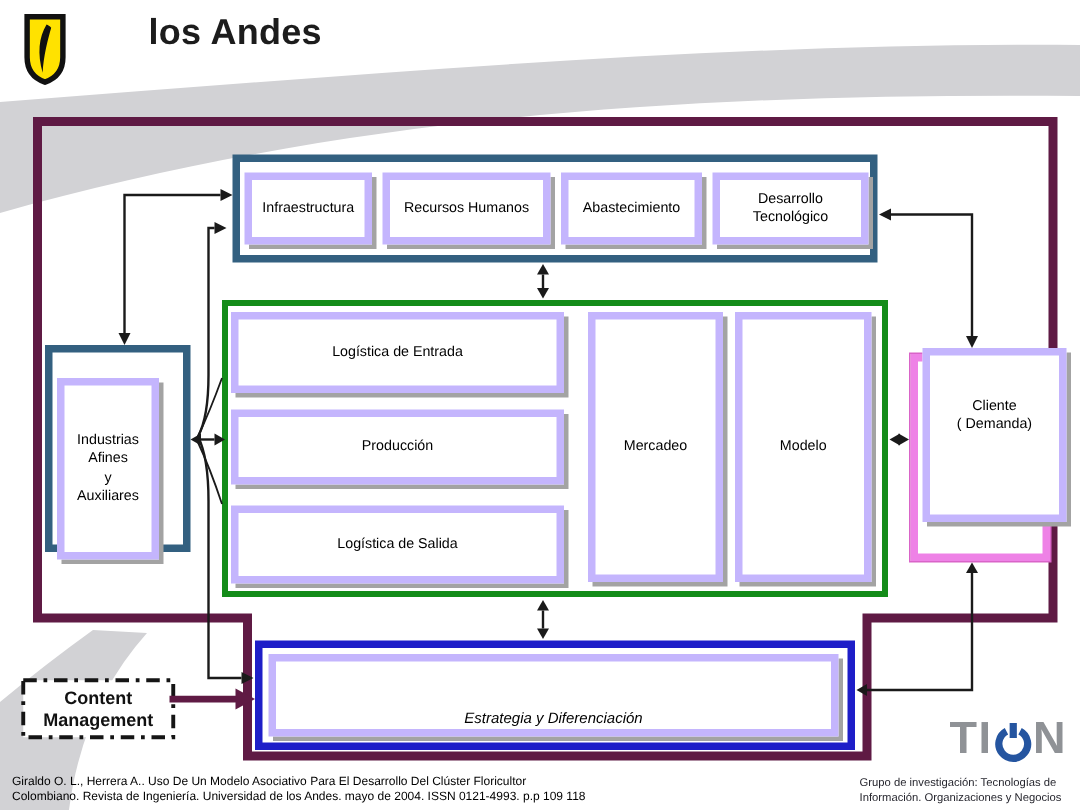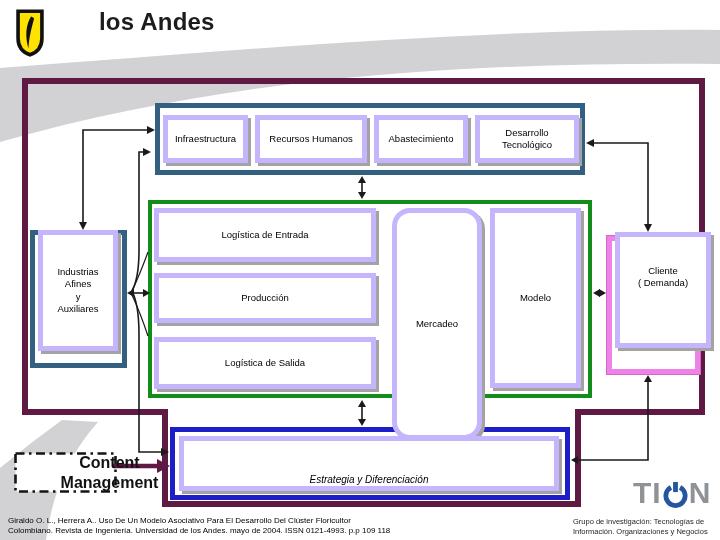--- a/index.html
+++ b/index.html
@@ -28,30 +28,30 @@
     text-align:center;font-size:9.5px;line-height:1.3;color:#000;
   }
   .wbox span{white-space:pre-line;}
   .b-infra{left:163px;top:115px;width:85px;height:48px;}
   .b-rrhh{left:255px;top:115px;width:112px;height:48px;}
   .b-abast{left:374px;top:115px;width:94px;height:48px;}
   .b-destec{left:475px;top:115px;width:104px;height:48px;}
   .b-entrada{left:154px;top:208px;width:222px;height:54px;text-align:center;}
   .b-prod{left:154px;top:273px;width:222px;height:50px;}
   .b-salida{left:154px;top:337px;width:222px;height:52px;}
-  .b-mercadeo{left:392px;top:208px;width:90px;height:232px;border-radius:18px;}
+  .b-mercadeo{left:392px;top:208px;width:90px;height:180px;}
   .b-ventas{left:490px;top:208px;width:91px;height:180px;}
-  .b-industrias{left:38px;top:230px;width:80px;height:121px;}
+  .b-industrias{left:38px;top:252px;width:68px;height:121px;}
   .b-cliente{left:615px;top:232px;width:96px;height:116px;padding-bottom:26px;}
   .b-estrategia{left:179px;top:436px;width:380px;height:55px;align-items:flex-end;padding-top:10px;font-size:10px;font-style:italic;}
   
   .cm-text{
     position:absolute;left:15px;top:453px;width:101px;height:39px;
     display:flex;align-items:center;justify-content:center;text-align:center;
-    font-size:16px;font-weight:bold;line-height:1.25;color:#111;margin-left:44px;
+    font-size:12px;font-weight:bold;line-height:1.25;color:#111;
   }
   .cm-text span{white-space:pre-line;}
   
   .citation{
     position:absolute;left:8px;top:516px;width:440px;font-size:8px;line-height:1.25;
     white-space:pre-line;color:#000;
   }
   .research-group{
     position:absolute;left:573px;top:517px;width:145px;font-size:7.5px;line-height:1.35;
     white-space:pre-line;color:#26262e;

